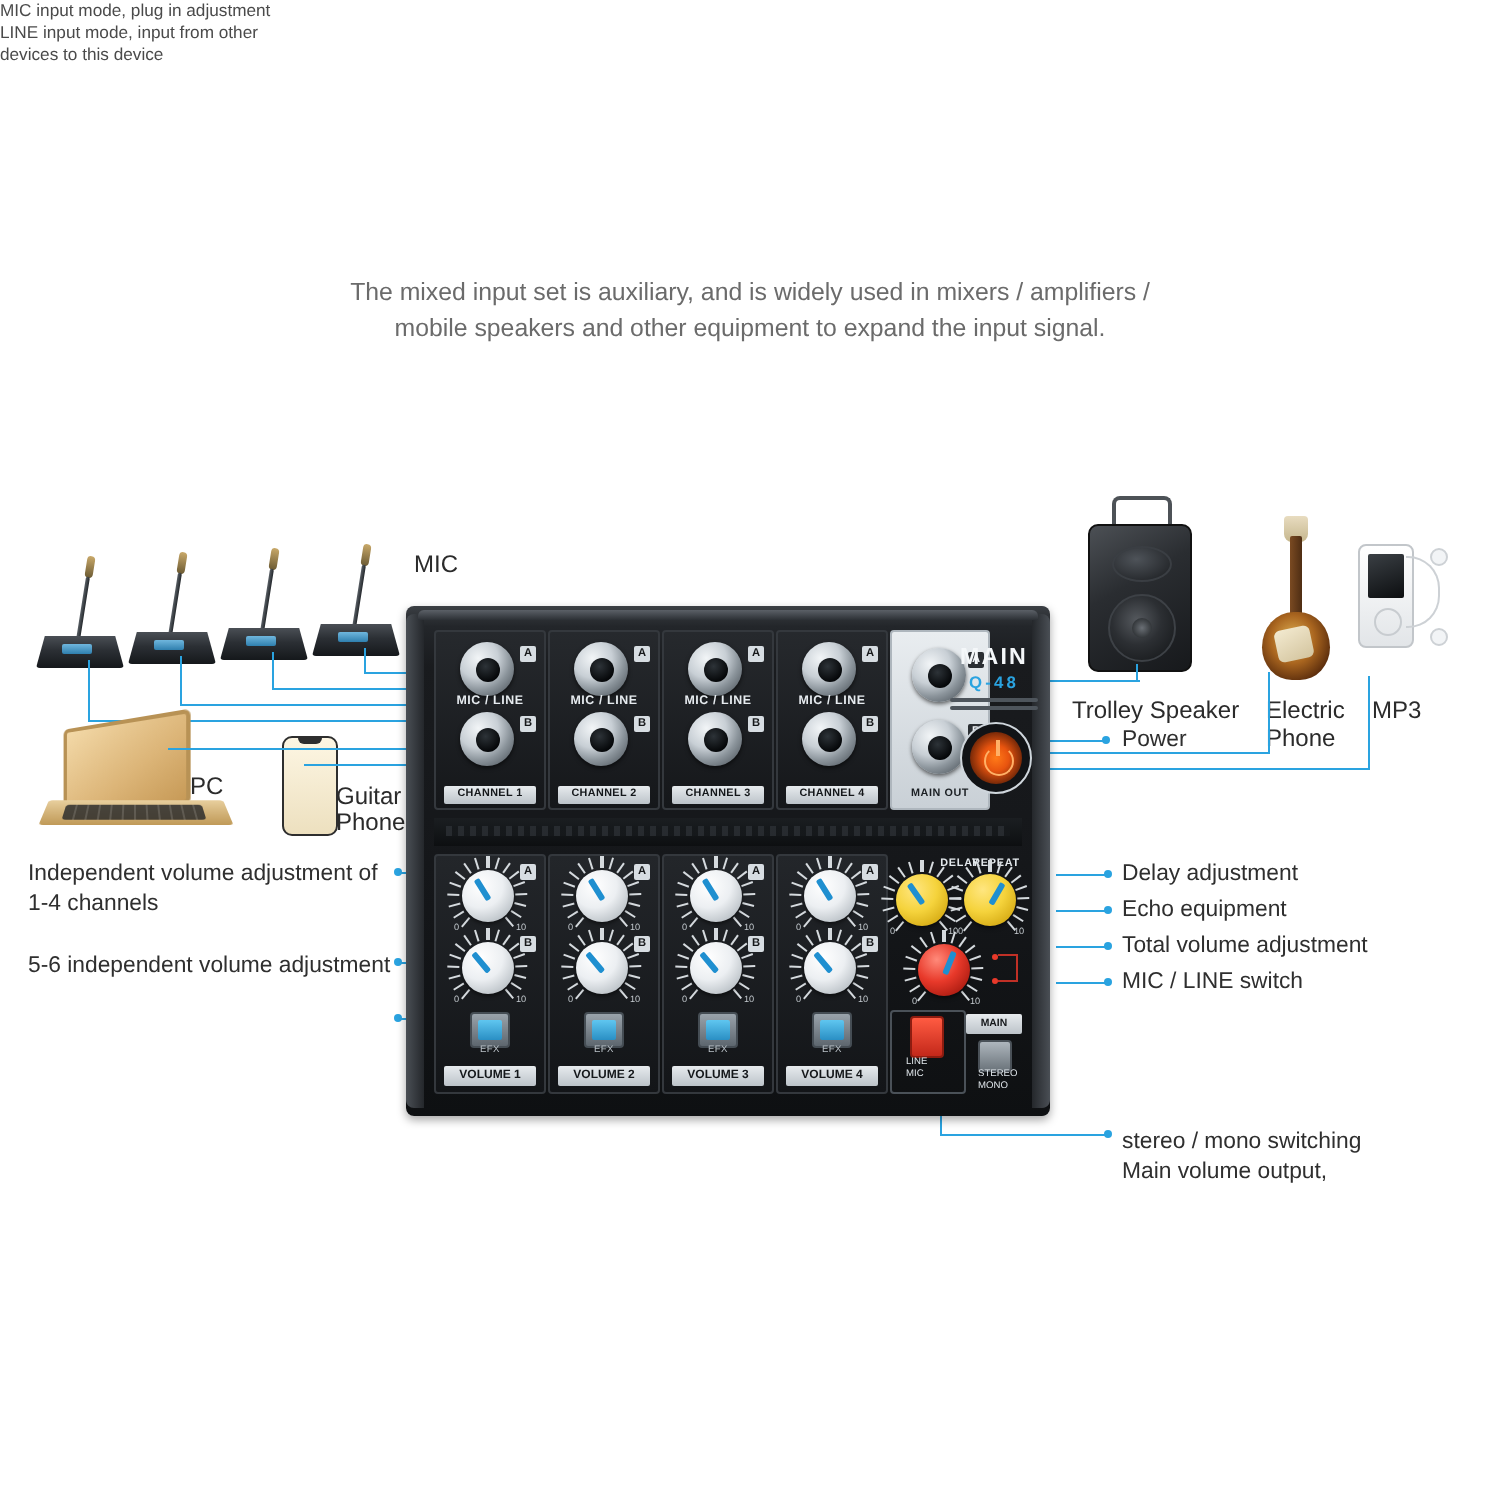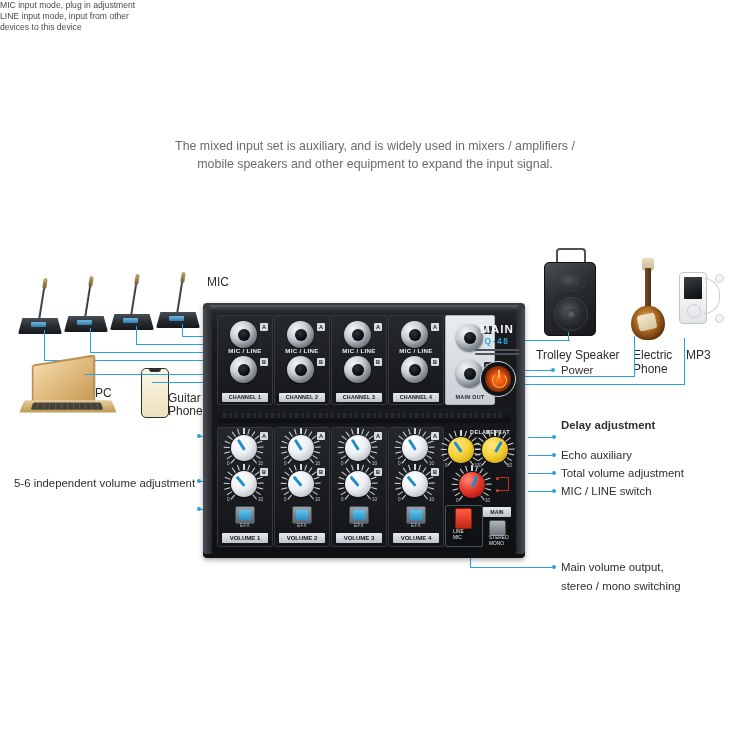--- a/index.html
+++ b/index.html
@@ -359,20 +359,24 @@
 
   <div class="phone" style="left:141px;top:368px;"></div>
   <div class="lbl-dev" style="left:168px;top:392px;line-height:13px;">
     <div>Guitar</div>
     <div>Phone</div>
   </div>
 
   <div class="ln" style="left:84px;top:374px;width:136px;"></div>
   <div class="ln" style="left:152px;top:382px;width:68px;"></div>
 
+  <div class="lbl" style="left:14px;top:430px;width:186px;">
+    <span>Independent volume adjustment of</span><br>
+    <span>1-4 channels</span>
+  </div>
   <div class="dot" style="left:197px;top:434px;"></div>
   <div class="ln" style="left:200px;top:436px;width:36px;"></div>
 
   <div class="lbl" style="left:14px;top:476px;width:190px;">
     <span>5-6 independent volume adjustment</span>
   </div>
   <div class="dot" style="left:197px;top:479px;"></div>
   <div class="ln" style="left:200px;top:481px;width:36px;"></div>
 
   <div class="dot" style="left:197px;top:507px;"></div>
@@ -417,45 +421,45 @@
 
   <div class="ln" style="left:525px;top:384px;width:160px;"></div>
   <div class="lnv" style="left:684px;top:338px;height:47px;"></div>
 
   <div class="ln" style="left:525px;top:370px;width:28px;"></div>
   <div class="dot" style="left:551px;top:368px;"></div>
   <div class="lbl" style="left:561px;top:363px;">Power</div>
 
   <div class="ln" style="left:528px;top:437px;width:26px;"></div>
   <div class="dot" style="left:552px;top:435px;"></div>
-  <div class="lbl" style="left:561px;top:418px;font-weight:bold;">Delay adjustment</div>
+  <div class="lbl" style="left:561px;top:430px;">Delay adjustment</div>
 
   <div class="ln" style="left:528px;top:455px;width:26px;"></div>
   <div class="dot" style="left:552px;top:453px;"></div>
-  <div class="lbl" style="left:561px;top:448px;">Echo auxiliary</div>
+  <div class="lbl" style="left:561px;top:448px;">Echo equipment</div>
 
   <div class="ln" style="left:528px;top:473px;width:26px;"></div>
   <div class="dot" style="left:552px;top:471px;"></div>
   <div class="lbl" style="left:561px;top:466px;">Total volume adjustment</div>
 
   <div class="ln" style="left:528px;top:491px;width:26px;"></div>
   <div class="dot" style="left:552px;top:489px;"></div>
   <div class="lbl" style="left:561px;top:484px;">MIC / LINE switch</div>
   <div class="lbl-sm" style="left:561px;top:500px;width:180px;">
     <div>MIC input mode, plug in adjustment</div>
     <div>LINE input mode, input from other</div>
     <div>devices to this device</div>
   </div>
 
   <div class="lnv" style="left:470px;top:540px;height:28px;"></div>
   <div class="ln" style="left:470px;top:567px;width:84px;"></div>
   <div class="dot" style="left:552px;top:565px;"></div>
   <div class="lbl" style="left:561px;top:560px;width:180px;">
+    <div style="margin-top:4px;">stereo / mono switching</div>
     <div>Main volume output,</div>
-    <div style="margin-top:4px;">stereo / mono switching</div>
   </div>
 
   <div id="mixer">
     <div class="mx-shell"></div>
     <div class="mx-left-edge"></div>
     <div class="mx-right-edge"></div>
     <div class="mx-top-strip"></div>
 
     <div class="jack-panel">
 

